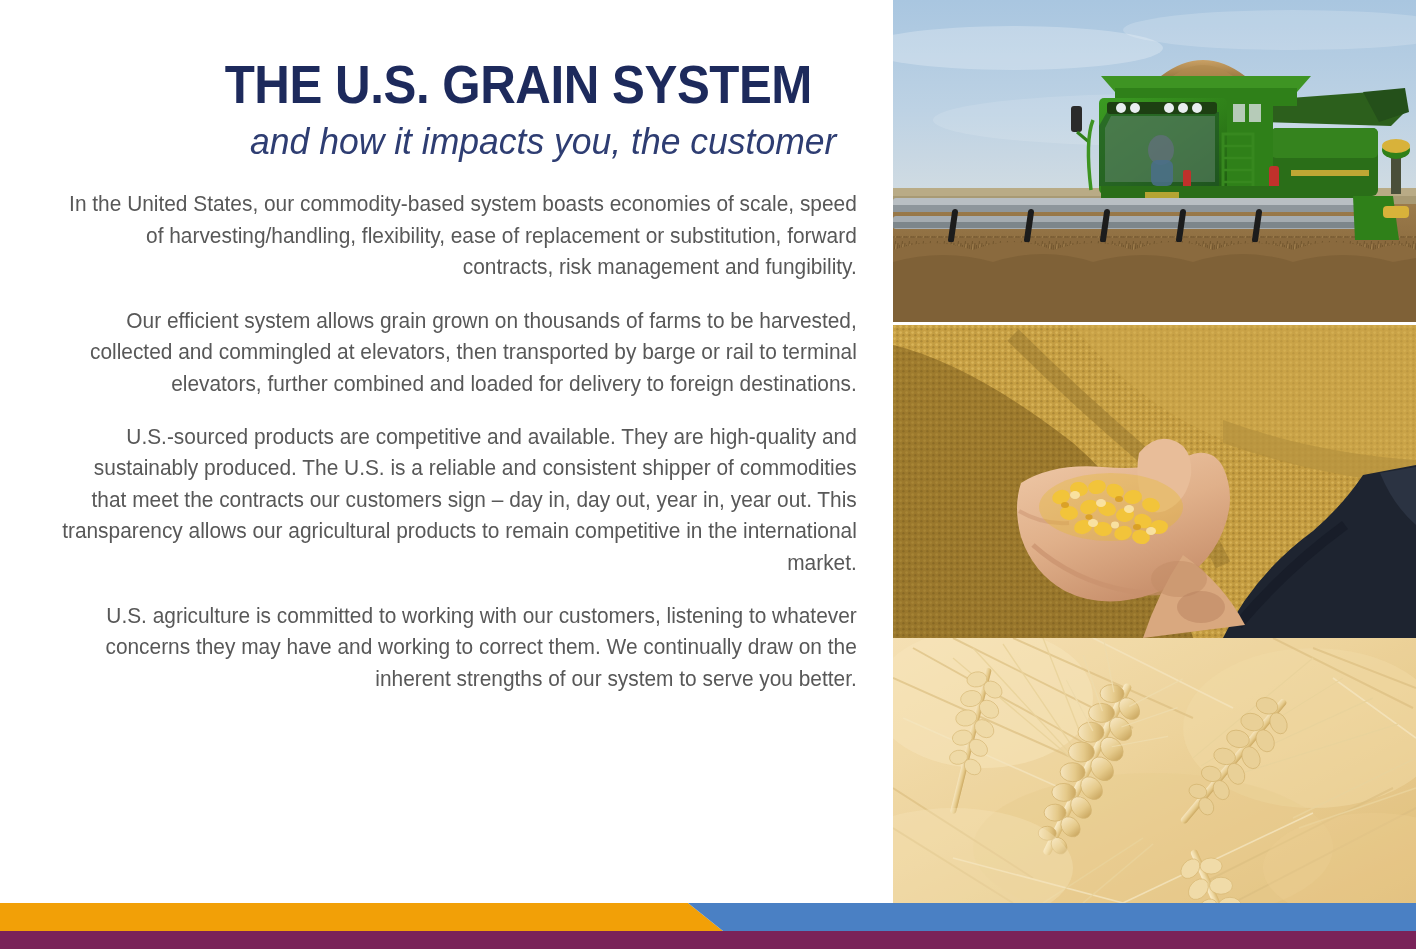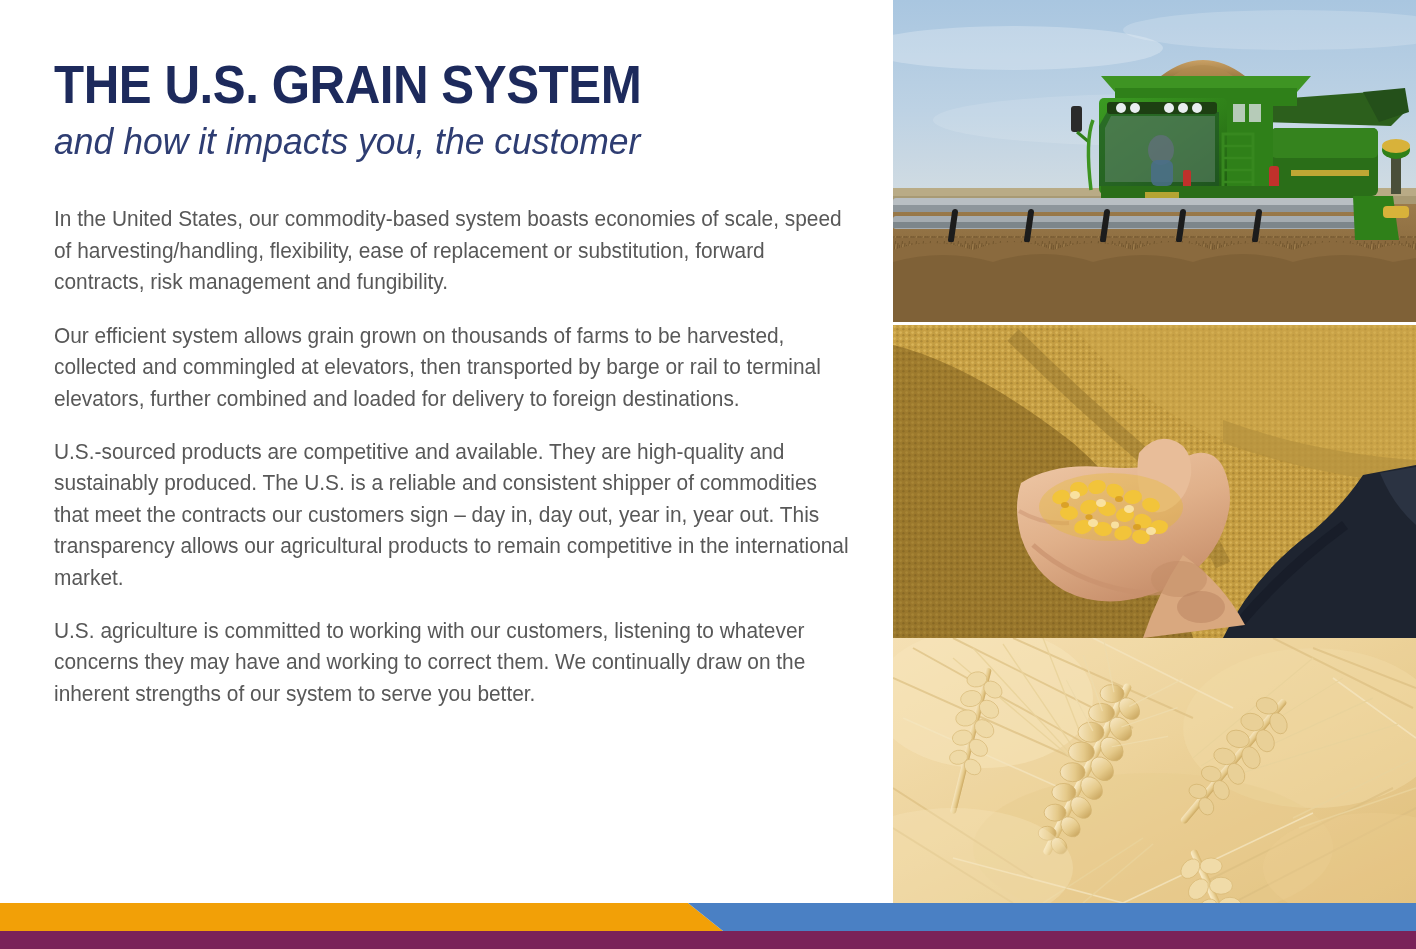--- a/index.html
+++ b/index.html
@@ -4,21 +4,21 @@
 <style>
   * { margin:0; padding:0; box-sizing:border-box; }
   html,body { width:1416px; height:949px; }
   body {
     font-family:"Liberation Sans", sans-serif;
     background:#ffffff;
     overflow:hidden;
     position:relative;
   }
 
-  .page { position:relative; width:1416px; height:949px; background:#fff; }
+  .page { position:relative; width:1416px; height:949px; background:#fff;text-align:right; }
 
   
   .text-col {
     position:absolute;
     left:0; top:0;
     width:893px; height:903px;
     padding:58px 24px 0 54px;
     background:#ffffff;
   }
 
@@ -40,21 +40,21 @@
     font-weight:300;
     font-size:37px;
     line-height:1.12;
     color:#2e3d72;
     margin-top:9px;
     transform:scaleX(0.96);
     transform-origin:left center;
     white-space:nowrap;
   }
 
-  .body-copy { margin-top:41px; width:815px; }
+  .body-copy { margin-top:26px; width:815px; }
 
   .body-copy p {
     font-family:"Liberation Sans", sans-serif;
     font-weight:400;
     font-size:21.2px;
     line-height:31.4px;
     color:#585858;
     margin-bottom:22px;
     transform:scaleX(0.985);
     transform-origin:left top;

